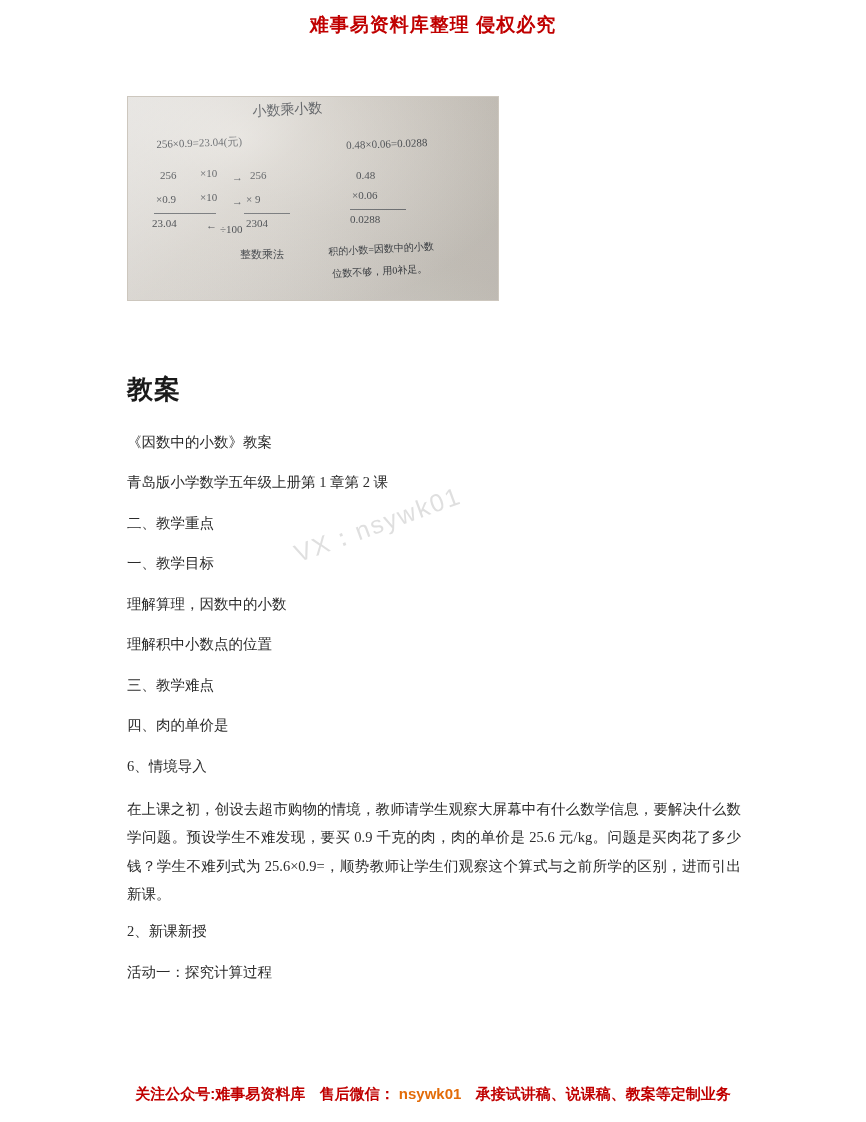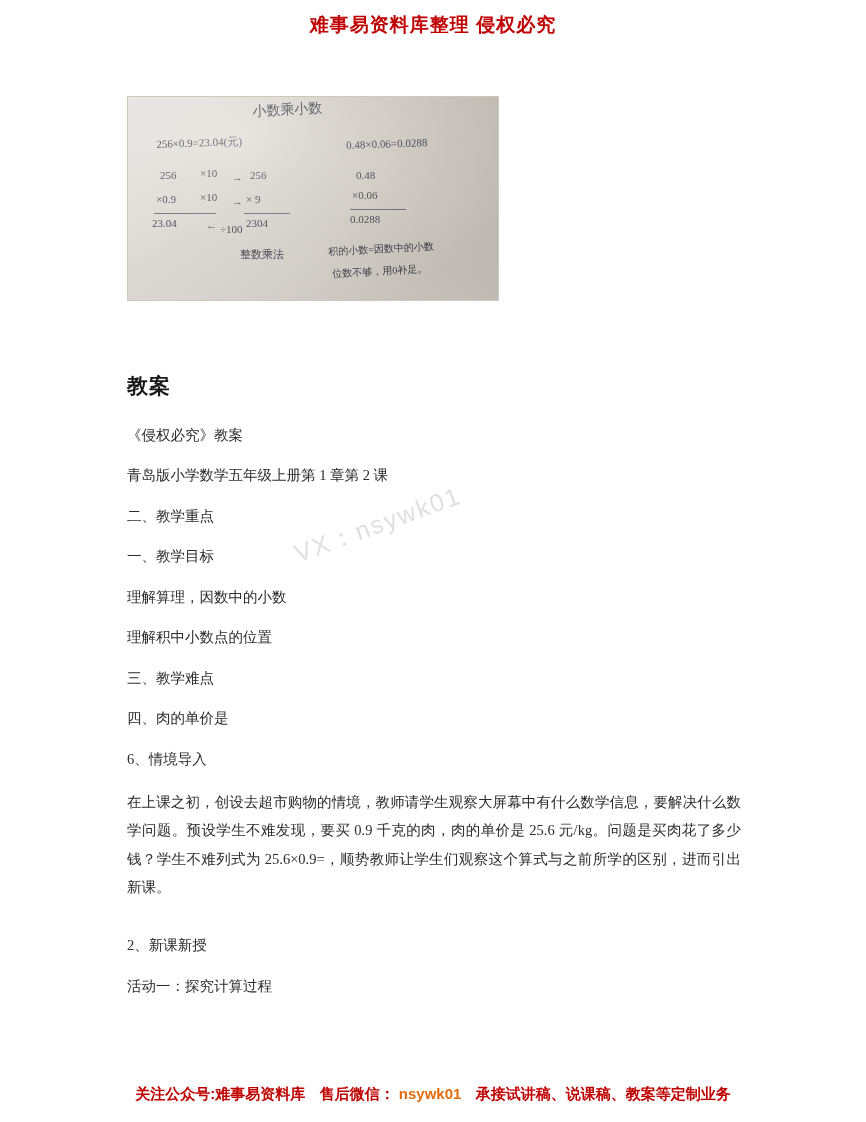--- a/index.html
+++ b/index.html
@@ -81,35 +81,35 @@
 
   
   .doc {
     position: absolute;
     top: 372px;
     left: 127px;
     width: 614px;
   }
   .doc h1 {
     font-family: "Liberation Serif", serif;
-    font-size: 21px;
+    font-size: 26px;
     font-weight: bold;
     margin: 0 0 24px 0;
     color: #1a1a1a;
     letter-spacing: 1px;
   }
   .doc p {
     font-size: 14.5px;
     line-height: 1.55;
     margin: 0 0 19px 0;
     color: #2b2b2b;
   }
   .doc p.para {
     line-height: 1.95;
-    margin-bottom: 33px;
+    margin-bottom: 12px;
     text-align: justify;
   }
   .doc .tight { margin-bottom: 18px; }
 
   
   .watermark {
     position: absolute;
     top: 508px;
     left: 290px;
     font-family: "Liberation Sans", sans-serif;
@@ -178,21 +178,21 @@
 
     <div class="hw tiny" style="top:148px; left:200px; transform:rotate(-3deg);">积的小数=因数中的小数</div>
     <div class="hw tiny" style="top:170px; left:204px; transform:rotate(-3deg);">位数不够，用0补足。</div>
   </div>
 
   <div class="watermark">VX：nsywk01</div>
 
   <div class="doc">
     <h1>教案</h1>
 
-    <p class="tight">《侵权必究》教案</p>
+    <p class="tight">《因数中的小数》教案</p>
     <p class="tight">青岛版小学数学五年级上册第 1 章第 2 课</p>
     <p class="tight">二、教学重点</p>
     <p class="tight">一、教学目标</p>
     <p class="tight">理解算理，因数中的小数</p>
     <p class="tight">理解积中小数点的位置</p>
     <p class="tight">三、教学难点</p>
     <p class="tight">四、肉的单价是</p>
     <p class="tight">6、情境导入</p>
 
     <p class="para">在上课之初，创设去超市购物的情境，教师请学生观察大屏幕中有什么数学信息，要解决什么数学问题。预设学生不难发现，要买 0.9 千克的肉，肉的单价是 25.6 元/kg。问题是买肉花了多少钱？学生不难列式为 25.6×0.9=，顺势教师让学生们观察这个算式与之前所学的区别，进而引出新课。</p>

